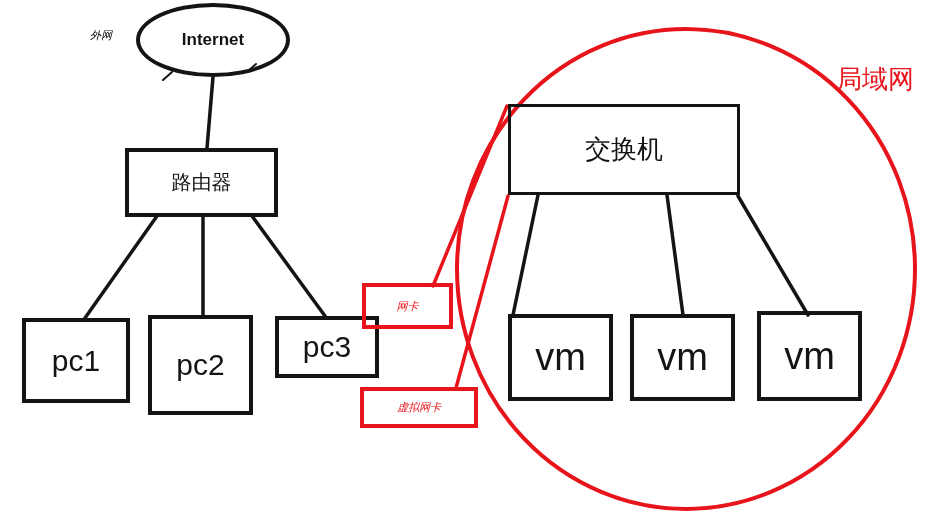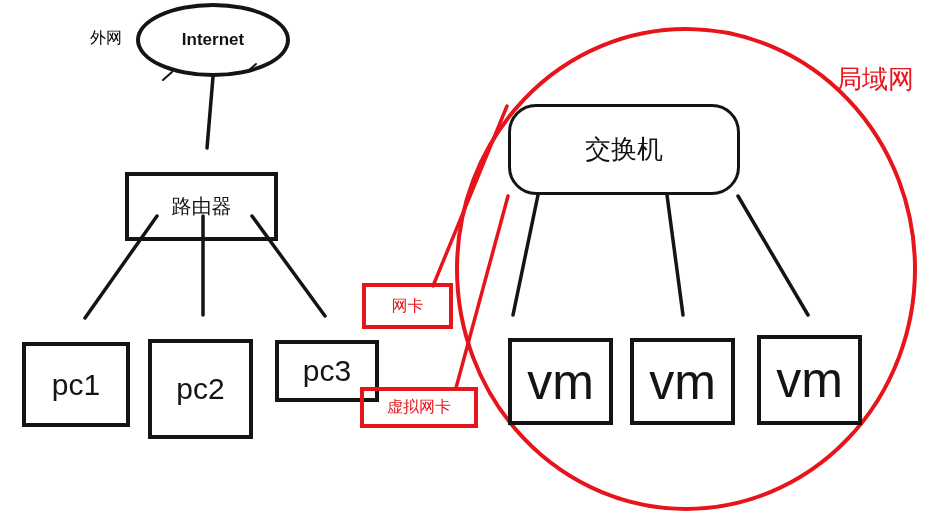--- a/index.html
+++ b/index.html
@@ -40,43 +40,43 @@
   .node {
     position: absolute;
     z-index: 2;
     display: flex;
     align-items: center;
     justify-content: center;
     box-sizing: border-box;
     background: transparent;
     color: var(--ink, #141414);
   }
-  .black-box { border: 4px solid var(--ink, #141414); margin-top: 24px; }
+  .black-box { border: 4px solid var(--ink, #141414); }
   .thin-black-box { border: 3px solid var(--ink, #141414); }
   .red-box {
     border: 4px solid var(--red, #e8141b);
     color: var(--red, #e8141b);
     margin-left: 20px;
   }
   .ellipse-node {
     border: 4px solid var(--ink, #141414);
     border-radius: 50%;
     text-align: center;
   }
   .floating-label {
     position: absolute;
     z-index: 2;
     white-space: nowrap;
   }
   .f-internet { font-size: 17px; font-weight: 600; }
-  .f-cjk-small { font-size: 16px; }
+  .f-cjk-small { font-size: 11px; font-style: italic; }
   .f-router { font-size: 20px; }
   .f-switch { font-size: 26px; }
   .f-pc { font-size: 30px; }
-  .f-vm { font-size: 50px; }
+  .f-vm { font-size: 38px; }
   .f-lan { font-size: 26px; color: var(--red, #e8141b); }
 </style>
 </head>
 <body>
 
 <div id="stage">
 
   <svg id="wires" width="929" height="523" viewBox="0 0 929 523">
 
     <line class="black-line" x1="213" y1="77" x2="207" y2="148"></line>
@@ -115,21 +115,21 @@
     <span class="f-pc">pc3</span>
   </div>
 
   <div class="node red-box" style="left:342px; top:283px; width:91px; height:46px;">
     <span class="f-cjk-small">网卡</span>
   </div>
   <div class="node red-box" style="left:340px; top:387px; width:118px; height:41px;align-items:center;">
     <span class="f-cjk-small">虚拟网卡</span>
   </div>
 
-  <div class="node thin-black-box" style="left:508px; top:104px; width:232px; height:91px;border-radius:28px;">
+  <div class="node thin-black-box" style="left:508px; top:104px; width:232px; height:91px;">
     <span class="f-switch">交换机</span>
   </div>
 
   <div class="node black-box" style="left:508px; top:314px; width:105px; height:87px;">
     <span class="f-vm">vm</span>
   </div>
   <div class="node black-box" style="left:630px; top:314px; width:105px; height:87px;">
     <span class="f-vm">vm</span>
   </div>
   <div class="node black-box" style="left:757px; top:311px; width:105px; height:90px;">

